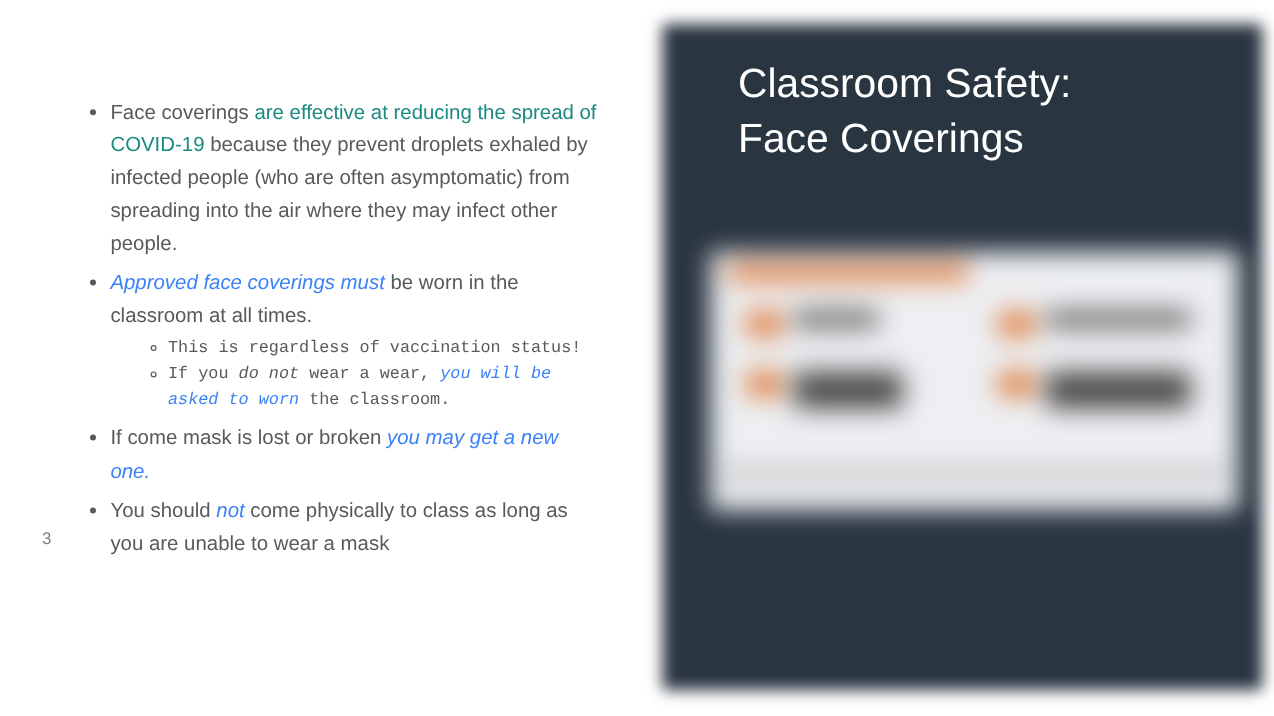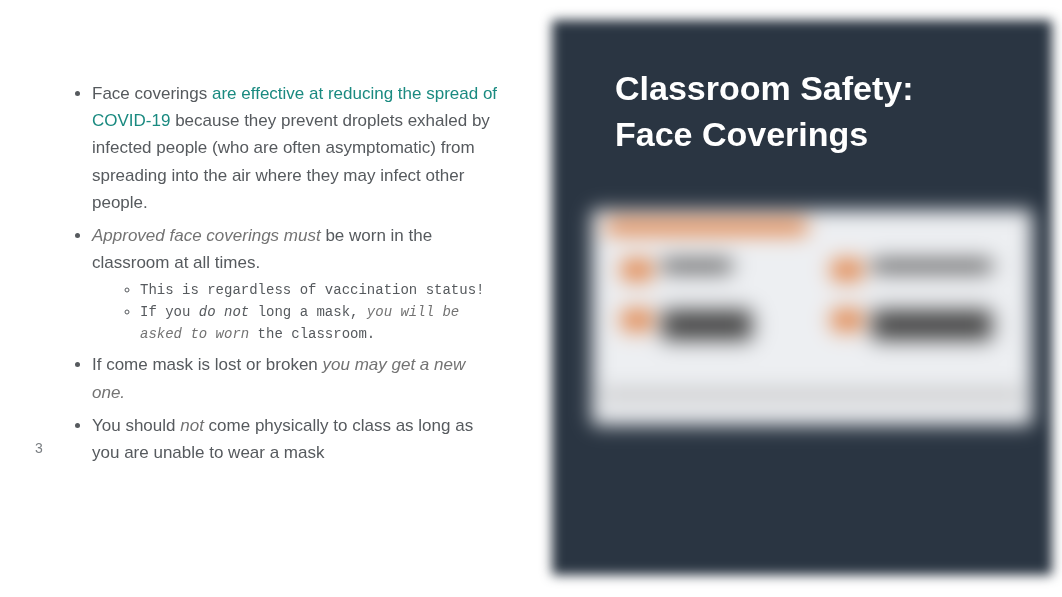--- a/index.html
+++ b/index.html
@@ -21,25 +21,25 @@
     right: 10px;
     width: 500px;
     height: 555px;
     background: #2a3542;
     filter: blur(6px);
     border-radius: 2px;
   }
   
   .right-title-sharp {
     position: absolute;
-    top: 66px;
+    top: 48px;
     left: 615px;
     color: #ffffff;
     font-size: 34px;
-    font-weight: 700;
+    font-weight: 400;
     line-height: 1.35;
     z-index: 5;
   }
   .right-image {
     position: absolute;
     top: 190px;
     left: 40px;
     width: 440px;
     height: 215px;
     background: #edeff2;
@@ -75,21 +75,21 @@
   ul.sub {
     list-style: circle;
     padding-left: 48px;
     font-size: 14px;
     line-height: 1.55;
     margin-top: 4px;
     margin-bottom: 4px;
     font-family: Liberation Mono, monospace;
   }
   .teal { color: #1a8a80; }
-  .red-ital { color: #737373; font-style: italic; }
+  .red-ital { color: #3b82f6; font-style: italic; }
   .ital { font-style: italic; margin-top: 14px; }
   .page-num {
     position: absolute;
     left: 35px;
     bottom: 25px;
     font-size: 14px;
     color: #7a7e82;
   }
 </style>
 </head>
@@ -100,21 +100,21 @@
   <div class="left">
     <ul class="main">
       <li>
         <span>Face coverings </span><span class="teal">are effective at reducing the spread of COVID-19</span><span> because they prevent droplets exhaled by infected people (who are often asymptomatic) from spreading into the air where they may infect other people.</span>
       </li>
       <li>
         <span class="red-ital">Approved face coverings must</span><span> be worn in the classroom at all times.</span>
         <ul class="sub">
           <li>This is regardless of vaccination status!</li>
           <li>
-            <span>If you </span><span class="ital">do not</span><span> long a mask, </span><span class="red-ital">you will be asked to worn</span><span> the classroom.</span>
+            <span>If you </span><span class="ital">do not</span><span> wear a wear, </span><span class="red-ital">you will be asked to worn</span><span> the classroom.</span>
           </li>
         </ul>
       </li>
       <li>
         <span>If come mask is lost or broken </span><span class="red-ital">you may get a new one.</span>
       </li>
       <li>
         <span>You should </span><span class="red-ital">not</span><span> come physically to class as long as you are unable to wear a mask</span>
       </li>
     </ul>

